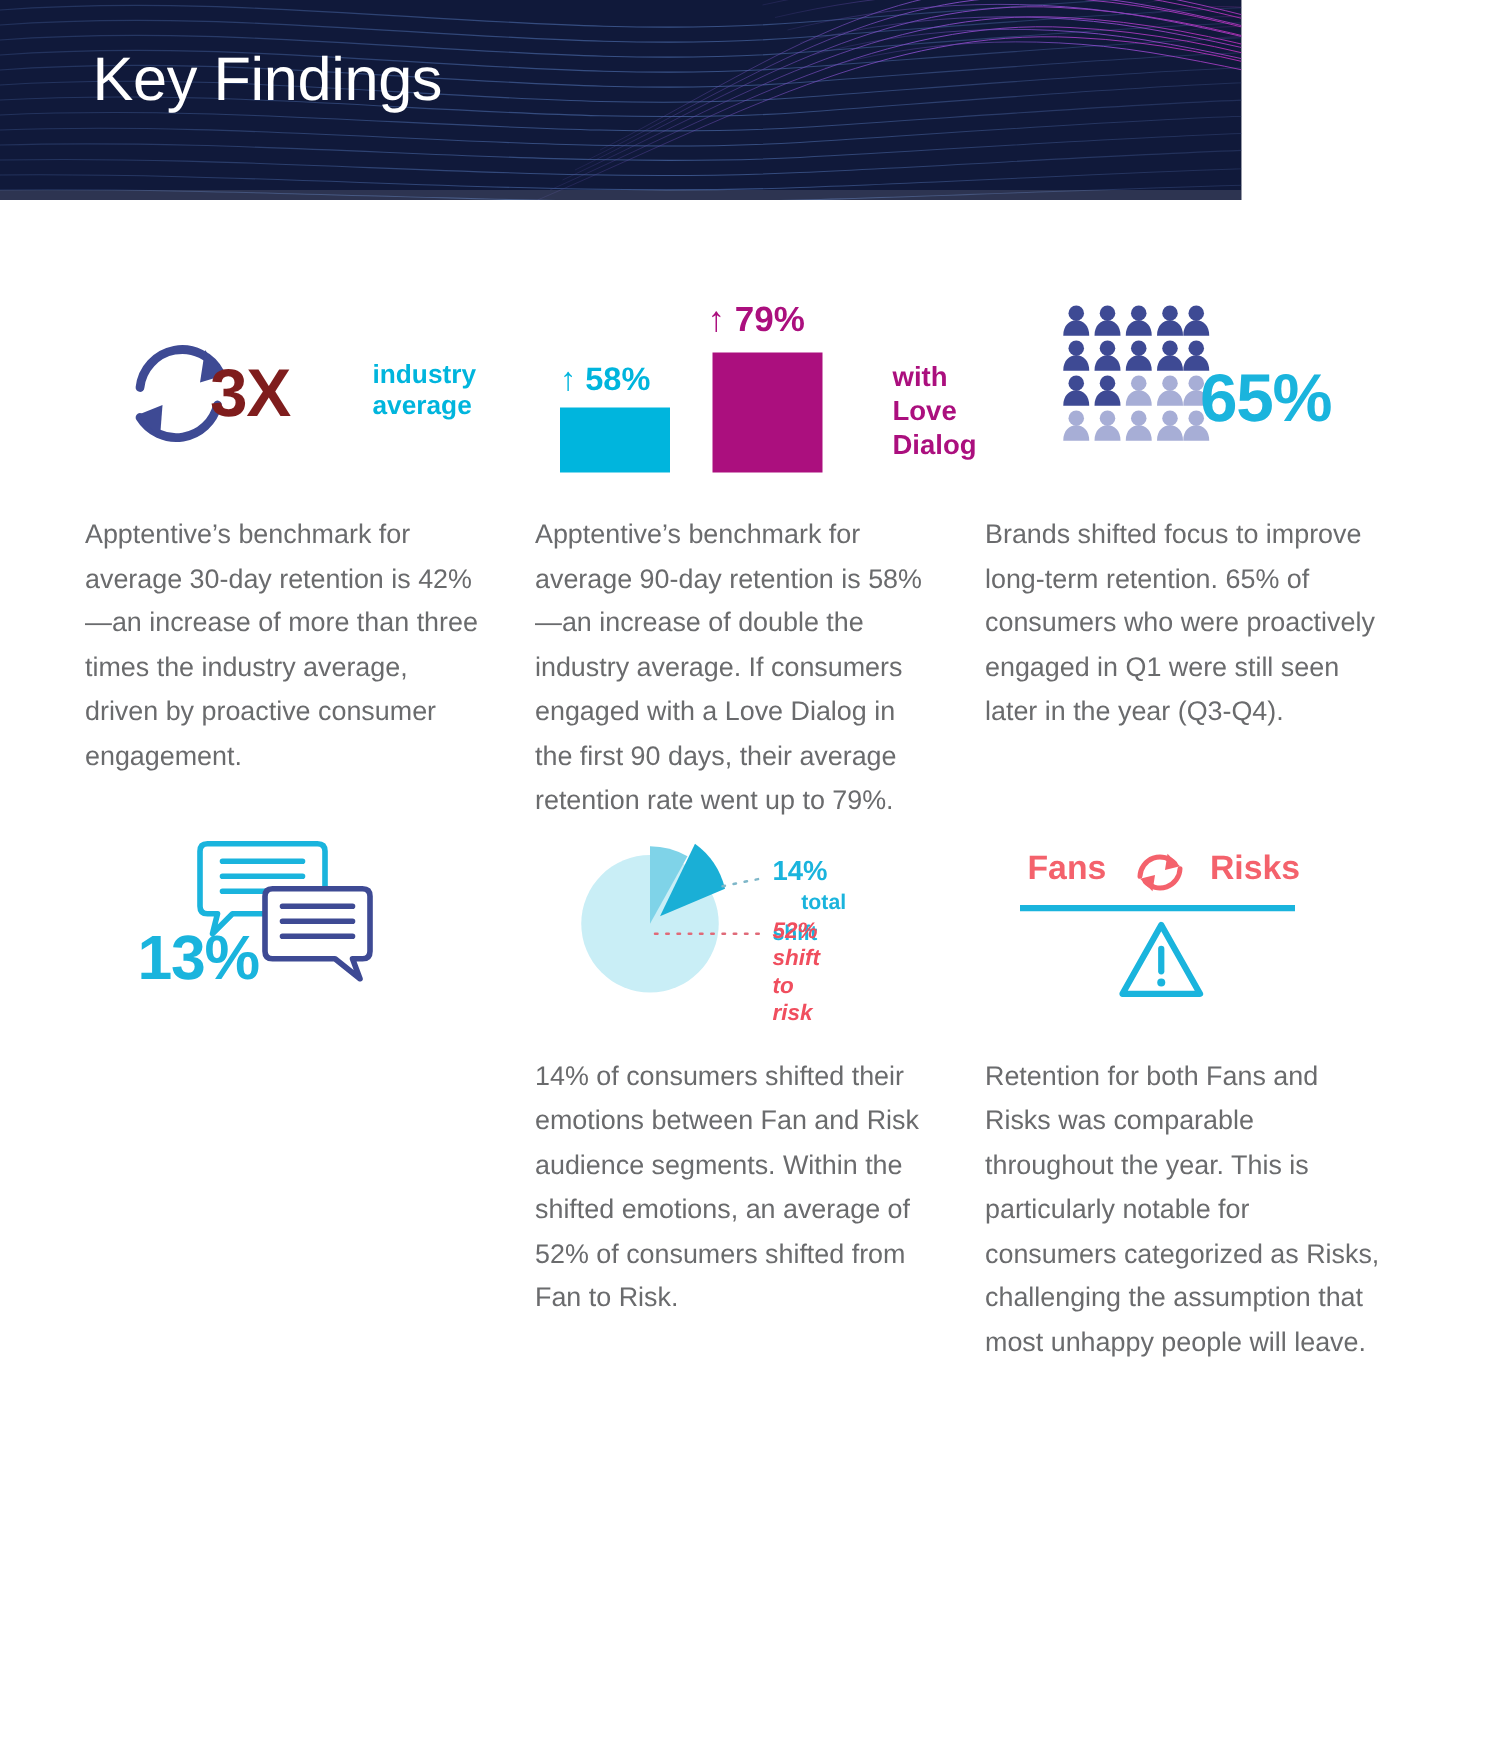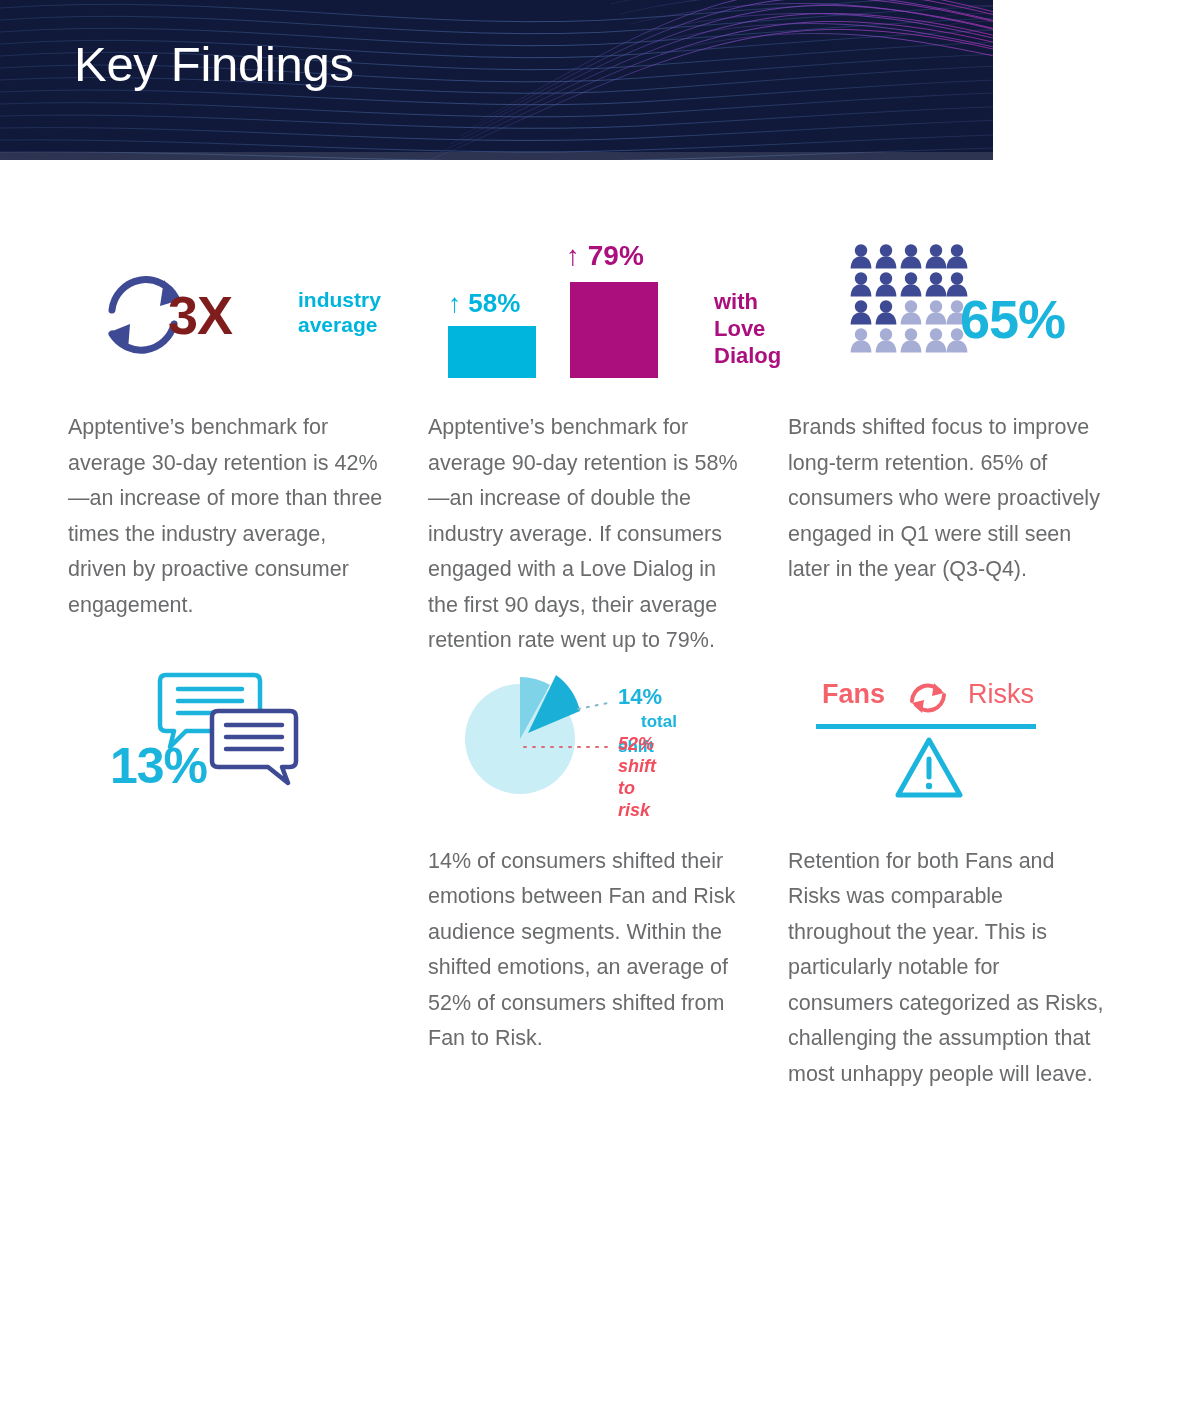--- a/index.html
+++ b/index.html
@@ -125,21 +125,21 @@
   }
 
   
   .fr { position: absolute; left: 28px; top: 8px; width: 290px; height: 160px; }
   .fr-fans {
     position: absolute; left: 6px; top: 12px;
     font-size: 27px; font-weight: 700; color: #f4626c;
   }
   .fr-risks {
     position: absolute; left: 152px; top: 12px;
-    font-size: 27px; font-weight: 400; color: #f4626c;
+    font-size: 27px; font-weight: 700; color: #f4626c;
   }
   .fr-swap { position: absolute; left: 88px; top: 12px; }
   .fr-beam {
     position: absolute; left: 0px; top: 57px; width: 220px; height: 5px;
     background: #1ab4dd;
   }
   .fr-tri { position: absolute; left: 78px; top: 68px; }
 </style>
 </head>
 <body>

